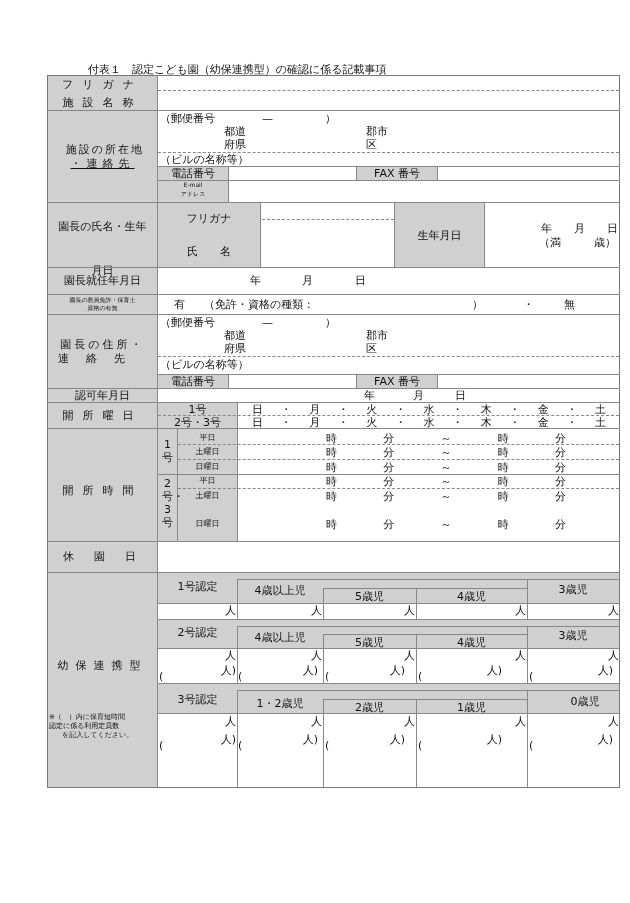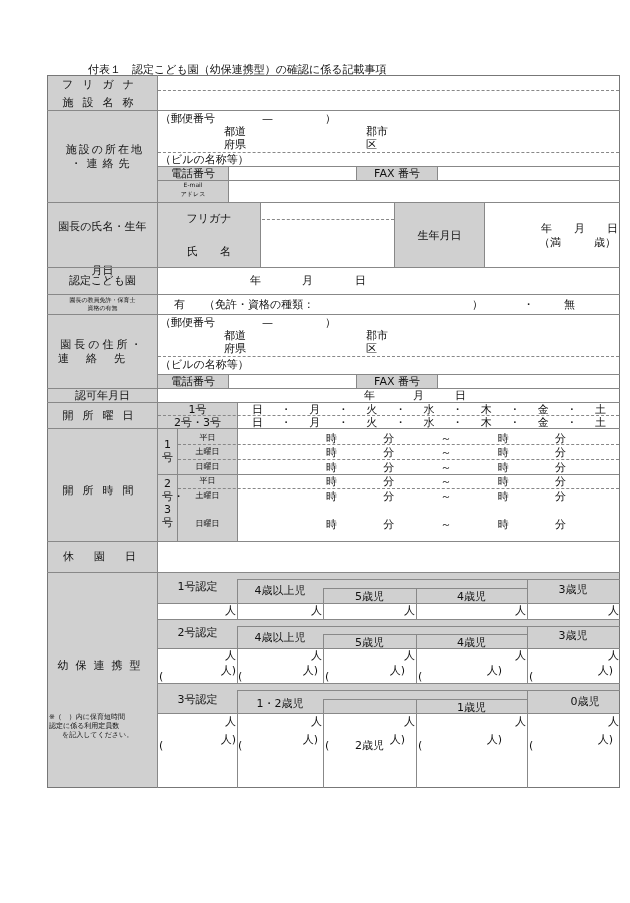--- a/index.html
+++ b/index.html
@@ -30,21 +30,21 @@
 <div class="abs vl" style="left:157px;top:75px;height:713px;"></div>
 
 <div class="abs t c sp" style="left:48px;top:79px;width:109px;">フリガナ</div>
 <div class="abs t c sp" style="left:48px;top:97px;width:109px;">施設名称</div>
 <div class="abs hd" style="left:158px;top:90px;width:461px;"></div>
 <div class="abs" style="left:158px;top:91px;width:461px;height:20px;"></div>
 <div class="abs" style="left:158px;top:76px;width:461px;height:14px;"></div>
 <div class="abs hl" style="left:47px;top:110px;width:573px;"></div>
 
 <div class="abs t c" style="left:48px;top:144px;width:114px;letter-spacing:2px;">施設の所在地</div>
-<div class="abs t c sp2" style="left:48px;top:158px;width:109px;">・連絡先</div>
+<div class="abs t c sp2" style="left:48px;top:158px;width:109px;text-decoration:underline;">・連絡先</div>
 <div class="abs t" style="left:160px;top:113px;">（郵便番号</div>
 <div class="abs t" style="left:262px;top:113px;">—</div>
 <div class="abs t" style="left:325px;top:113px;">）</div>
 <div class="abs t" style="left:224px;top:126px;">都道</div>
 <div class="abs t" style="left:224px;top:139px;">府県</div>
 <div class="abs t" style="left:366px;top:126px;">郡市</div>
 <div class="abs t" style="left:366px;top:139px;">区</div>
 <div class="abs hd" style="left:158px;top:152px;width:461px;"></div>
 <div class="abs t" style="left:160px;top:154px;">（ビルの名称等）</div>
 <div class="abs" style="left:222px;top:153px;width:397px;height:13px;"></div>
@@ -75,21 +75,21 @@
 <div class="abs" style="left:261px;top:203px;width:133px;height:16px;"></div>
 <div class="abs" style="left:261px;top:220px;width:133px;height:46px;"></div>
 <div class="abs vl" style="left:394px;top:202px;height:65px;"></div>
 <div class="abs g" style="left:395px;top:203px;width:89px;height:64px;"></div>
 <div class="abs t c" style="left:395px;top:230px;width:89px;">生年月日</div>
 <div class="abs vl" style="left:484px;top:202px;height:65px;"></div>
 <div class="abs t r" style="left:486px;top:223px;width:132px;white-space:pre;">年　　月　　日</div>
 <div class="abs t r" style="left:486px;top:237px;width:130px;white-space:pre;">（満　　　歳）</div>
 <div class="abs hl" style="left:47px;top:267px;width:573px;"></div>
 
-<div class="abs t c" style="left:48px;top:275px;width:109px;">認定こども園</div>
+<div class="abs t c" style="left:48px;top:275px;width:109px;">園長就任年月日</div>
 <div class="abs t" style="left:250px;top:275px;">年</div>
 <div class="abs t" style="left:302px;top:275px;">月</div>
 <div class="abs t" style="left:355px;top:275px;">日</div>
 <div class="abs" style="left:158px;top:268px;width:461px;height:26px;"></div>
 <div class="abs hl" style="left:47px;top:294px;width:573px;"></div>
 
 <div class="abs tt c" style="left:48px;top:297px;width:109px;">園長の教員免許・保育士</div>
 <div class="abs tt c" style="left:48px;top:305px;width:109px;">資格の有無</div>
 <div class="abs t" style="left:174px;top:299px;">有</div>
 <div class="abs t" style="left:204px;top:299px;">（免許・資格の種類：</div>
@@ -302,21 +302,21 @@
 <div class="abs g" style="left:158px;top:684px;width:461px;height:29px;"></div>
 <div class="abs t c" style="left:158px;top:694px;width:79px;">3号認定</div>
 <div class="abs hl" style="left:237px;top:690px;width:383px;"></div>
 <div class="abs vl" style="left:157px;top:683px;height:105px;"></div>
 <div class="abs vl" style="left:237px;top:690px;height:98px;"></div>
 <div class="abs hl" style="left:323px;top:699px;width:204px;"></div>
 <div class="abs vl" style="left:323px;top:699px;height:89px;"></div>
 <div class="abs vl" style="left:416px;top:699px;height:89px;"></div>
 <div class="abs vl" style="left:527px;top:690px;height:98px;"></div>
 <div class="abs t c" style="left:237px;top:698px;width:86px;">1・2歳児</div>
-<div class="abs t c" style="left:323px;top:740px;width:93px;">2歳児</div>
+<div class="abs t c" style="left:323px;top:702px;width:93px;">2歳児</div>
 <div class="abs t c" style="left:416px;top:702px;width:111px;">1歳児</div>
 <div class="abs t c" style="left:527px;top:696px;width:116px;">0歳児</div>
 <div class="abs hl" style="left:158px;top:713px;width:462px;"></div>
 <div class="abs t r" style="left:158px;top:716px;width:78px;">人</div>
 <div class="abs t r" style="left:237px;top:716px;width:85px;">人</div>
 <div class="abs t r" style="left:323px;top:716px;width:92px;">人</div>
 <div class="abs t r" style="left:416px;top:716px;width:110px;">人</div>
 <div class="abs t r" style="left:527px;top:716px;width:92px;">人</div>
 <div class="abs" style="left:159px;top:734px;width:77px;"><span class="t">(</span><span class="t" style="float:right">人)</span></div>
 <div class="abs" style="left:238px;top:734px;width:80px;"><span class="t">(</span><span class="t" style="float:right">人)</span></div>

